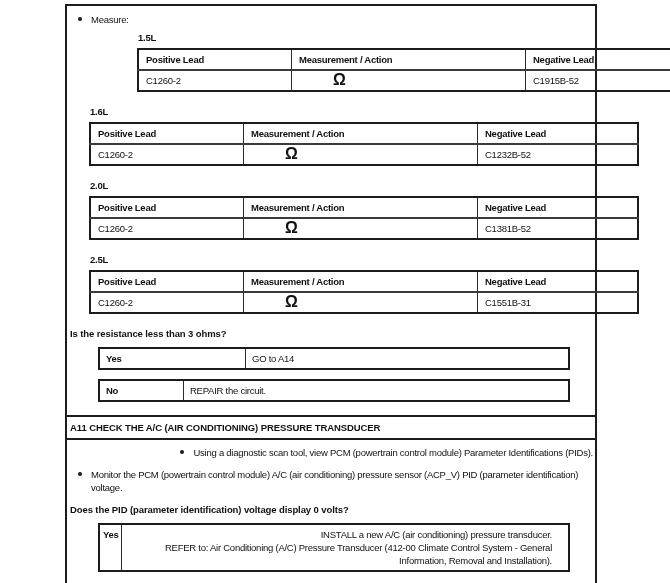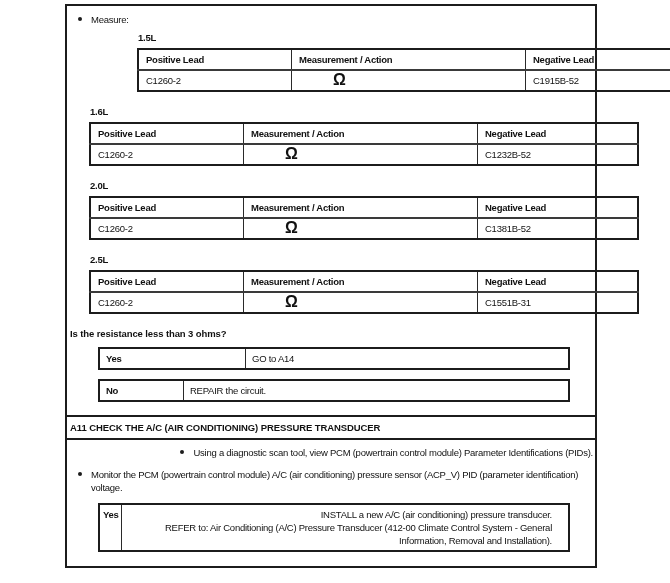--- a/index.html
+++ b/index.html
@@ -205,20 +205,21 @@
   <div class="a11-body">
     <div class="bullet-row">
       <span class="bullet-dot"></span>
       <span class="bullet-text">Using a diagnostic scan tool, view PCM (powertrain control module) Parameter Identifications (PIDs).</span>
     </div>
     <div class="bullet-row">
       <span class="bullet-dot"></span>
       <span class="bullet-text">Monitor the PCM (powertrain control module) A/C (air conditioning) pressure sensor (ACP_V) PID (parameter identification) voltage.</span>
     </div>
 
+    <div class="question">Does the PID (parameter identification) voltage display 0 volts?</div>
 
     <div class="result-table">
       <div class="result-label w-a11yes">Yes</div>
       <div class="result-action a11-action-text">
         <div>INSTALL a new A/C (air conditioning) pressure transducer.</div>
         <div>REFER to: Air Conditioning (A/C) Pressure Transducer (412-00 Climate Control System - General Information, Removal and Installation).</div>
       </div>
     </div>
 
   </div>

